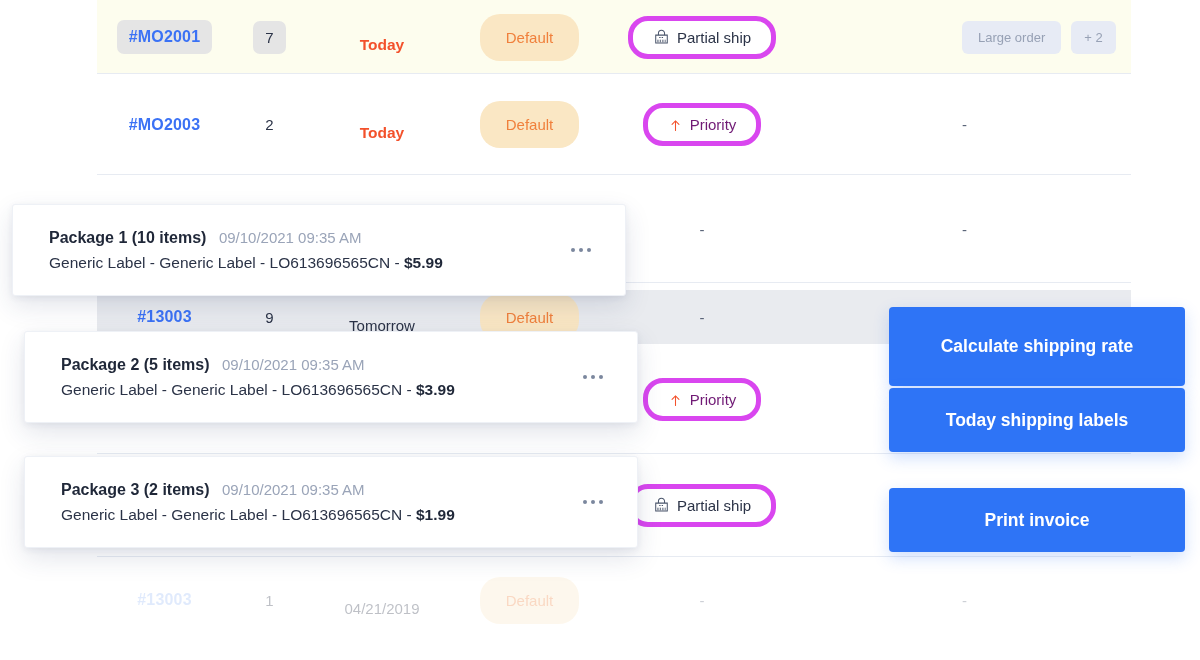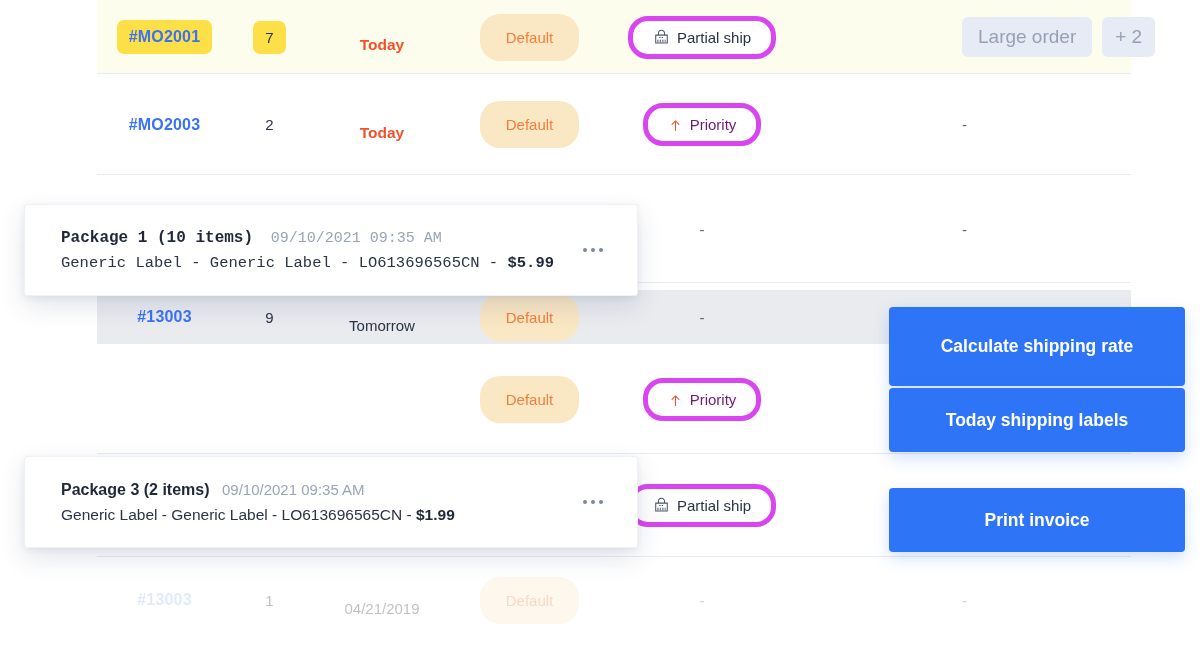--- a/index.html
+++ b/index.html
@@ -52,21 +52,21 @@
   
   .c-order   { width: 135px; display: flex; justify-content: center; }
   .c-qty     { width: 75px;  display: flex; justify-content: center; }
   .c-date    { width: 150px; display: flex; justify-content: center; }
   .c-tagA    { width: 145px; display: flex; justify-content: center; }
   .c-tagB    { width: 200px; display: flex; justify-content: center; }
   .c-tagC    { width: 329px; display: flex; justify-content: flex-start;
                padding-left: 160px; gap: 10px; align-items: center; }
 
   .cellbox {
-    background: #fde047;
+    background: #e5e5e5;
     border-radius: 7px;
     padding: 8px 12px;
     display: inline-flex;
     align-items: center;
     justify-content: center;
   }
   .cellbox.plain { background: transparent; }
 
   .order-link {
     color: #3b72f5;
@@ -104,21 +104,21 @@
   }
   .pill-outline.accent { color: #701a75; align-items: flex-end; }
 
   .tag {
     display: inline-flex;
     align-items: center;
     justify-content: center;
     background: #e7ebf5;
     color: #97a1b5;
     border-radius: 6px;
-    font-size: 19px;
+    font-size: 13px;
     padding: 9px 16px;
     white-space: nowrap;
   }
   .tag.small { padding: 9px 13px; }
 
   .icon { display: inline-flex; align-items: center; }
 
   
   .pkg-card {
     position: absolute;
@@ -372,37 +372,53 @@
       <div class="c-tagB">
         <span class="dash">-</span>
       </div>
       <div class="c-tagC">
         <span class="dash">-</span>
       </div>
     </div>
 
   </div>
 
-  <div class="pkg-card" style="left:24px; top:204px; width:614px; height:92px;font-family:Liberation Mono, monospace;">
+  <div class="pkg-card" style="left:12px; top:204px; width:614px; height:92px;">
     <div class="pkg-body">
       <div class="pkg-line1">
         <span class="pkg-title">Package 1 (10 items)</span>
         <span class="pkg-time">09/10/2021 09:35 AM</span>
       </div>
       <div class="pkg-line2">
         <span>Generic Label - Generic Label - LO613696565CN - </span><span class="pkg-price">$5.99</span>
       </div>
     </div>
     <span class="dots">
       <i></i>
         <i></i>
         <i></i>
     </span>
   </div>
 
+  <div class="pkg-card" style="left:24px; top:331px; width:614px; height:92px;">
+    <div class="pkg-body">
+      <div class="pkg-line1">
+        <span class="pkg-title">Package 2 (5 items)</span>
+        <span class="pkg-time">09/10/2021 09:35 AM</span>
+      </div>
+      <div class="pkg-line2">
+        <span>Generic Label - Generic Label - LO613696565CN - </span><span class="pkg-price">$3.99</span>
+      </div>
+    </div>
+    <span class="dots">
+      <i></i>
+        <i></i>
+        <i></i>
+    </span>
+  </div>
 
   <div class="pkg-card" style="left:24px; top:456px; width:614px; height:92px;">
     <div class="pkg-body">
       <div class="pkg-line1">
         <span class="pkg-title">Package 3 (2 items)</span>
         <span class="pkg-time">09/10/2021 09:35 AM</span>
       </div>
       <div class="pkg-line2">
         <span>Generic Label - Generic Label - LO613696565CN - </span><span class="pkg-price">$1.99</span>
       </div>

